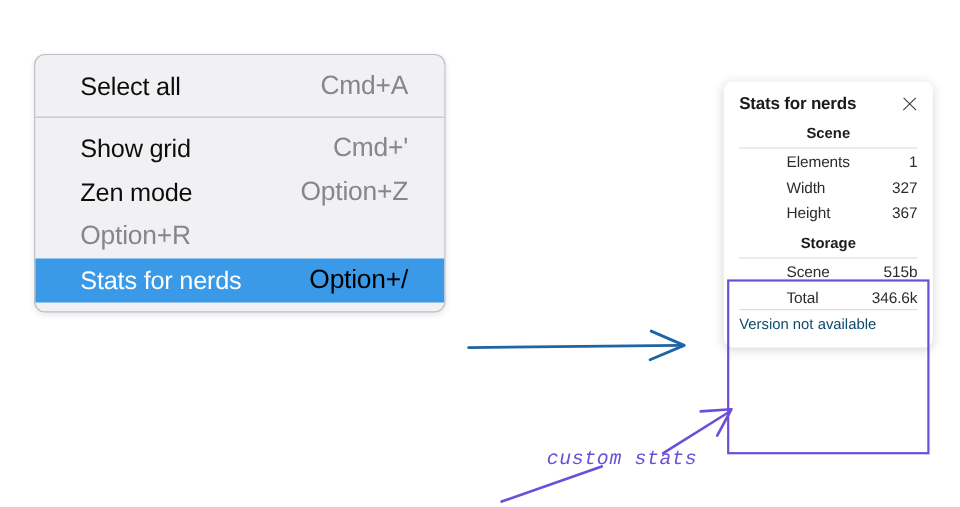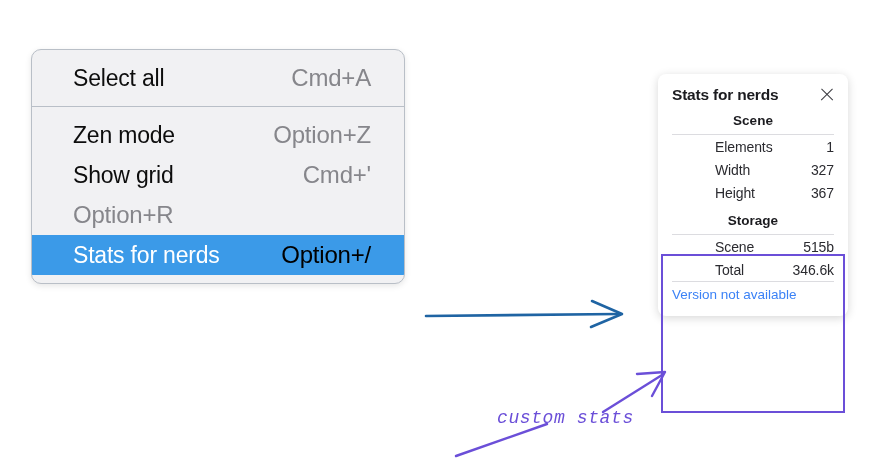--- a/index.html
+++ b/index.html
@@ -121,21 +121,21 @@
     justify-content: space-between;
     align-items: center;
     font-size: 14px;
     color: #2b2b30;
     padding: 4px 14px 3px 14px;
   }
   .stat-row .k { letter-spacing: -0.1px; margin-left: 43px; }
   .stat-row .v { letter-spacing: -0.1px; }
   .note-row {
     font-size: 13.5px;
-    color: #3b82f6;
+    color: #0c4a6e;
     padding: 5px 14px 2px 14px;
   }
 
   
   #custom-stats-box {
     position: absolute;
     left: 661px;
     top: 254px;
     width: 184px;
     height: 159px;
@@ -175,26 +175,26 @@
     <div class="menu-item">
       <span class="menu-label">Select all</span>
       <span class="menu-shortcut">Cmd+A</span>
     </div>
   </div>
 
   <div class="menu-sep"></div>
 
   <div class="menu-group">
     <div class="menu-item">
+      <span class="menu-label">Show grid</span>
+      <span class="menu-shortcut">Cmd+'</span>
+    </div>
+    <div class="menu-item">
       <span class="menu-label">Zen mode</span>
       <span class="menu-shortcut">Option+Z</span>
-    </div>
-    <div class="menu-item">
-      <span class="menu-label">Show grid</span>
-      <span class="menu-shortcut">Cmd+'</span>
     </div>
     <div class="menu-item">
       <span class="menu-shortcut">Option+R</span>
     </div>
     <div class="menu-item selected">
       <span class="menu-label">Stats for nerds</span>
       <span class="menu-shortcut">Option+/</span>
     </div>
   </div>
 </div>

